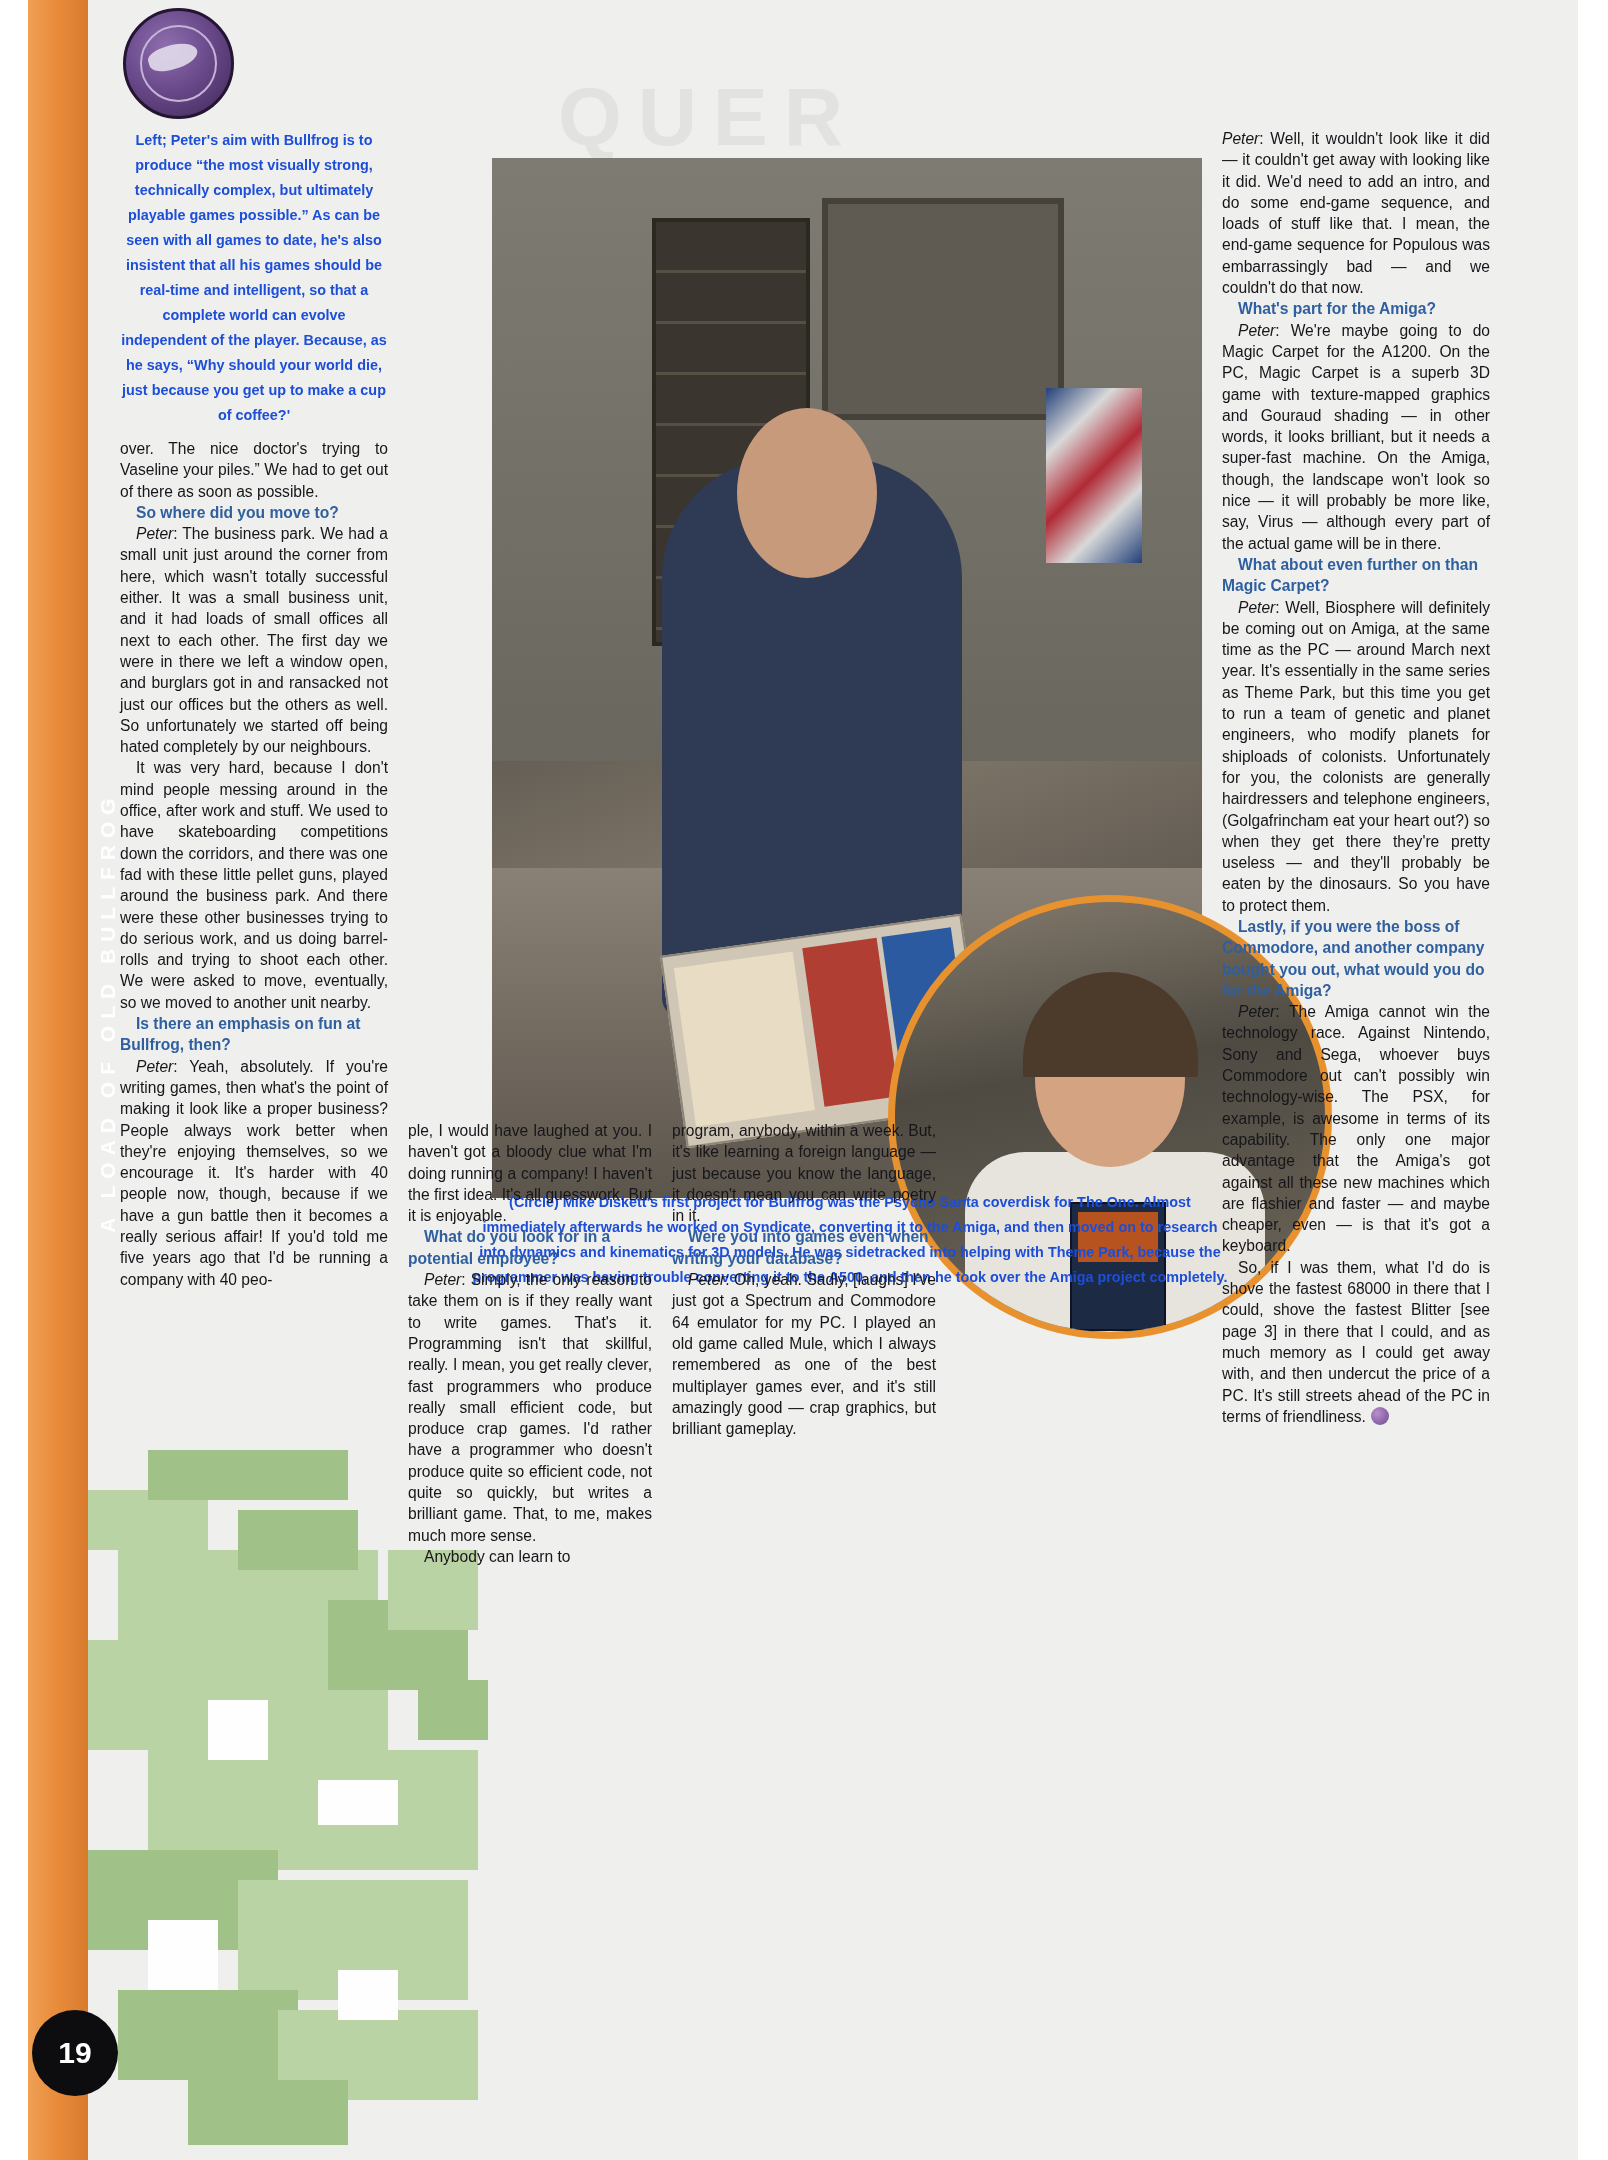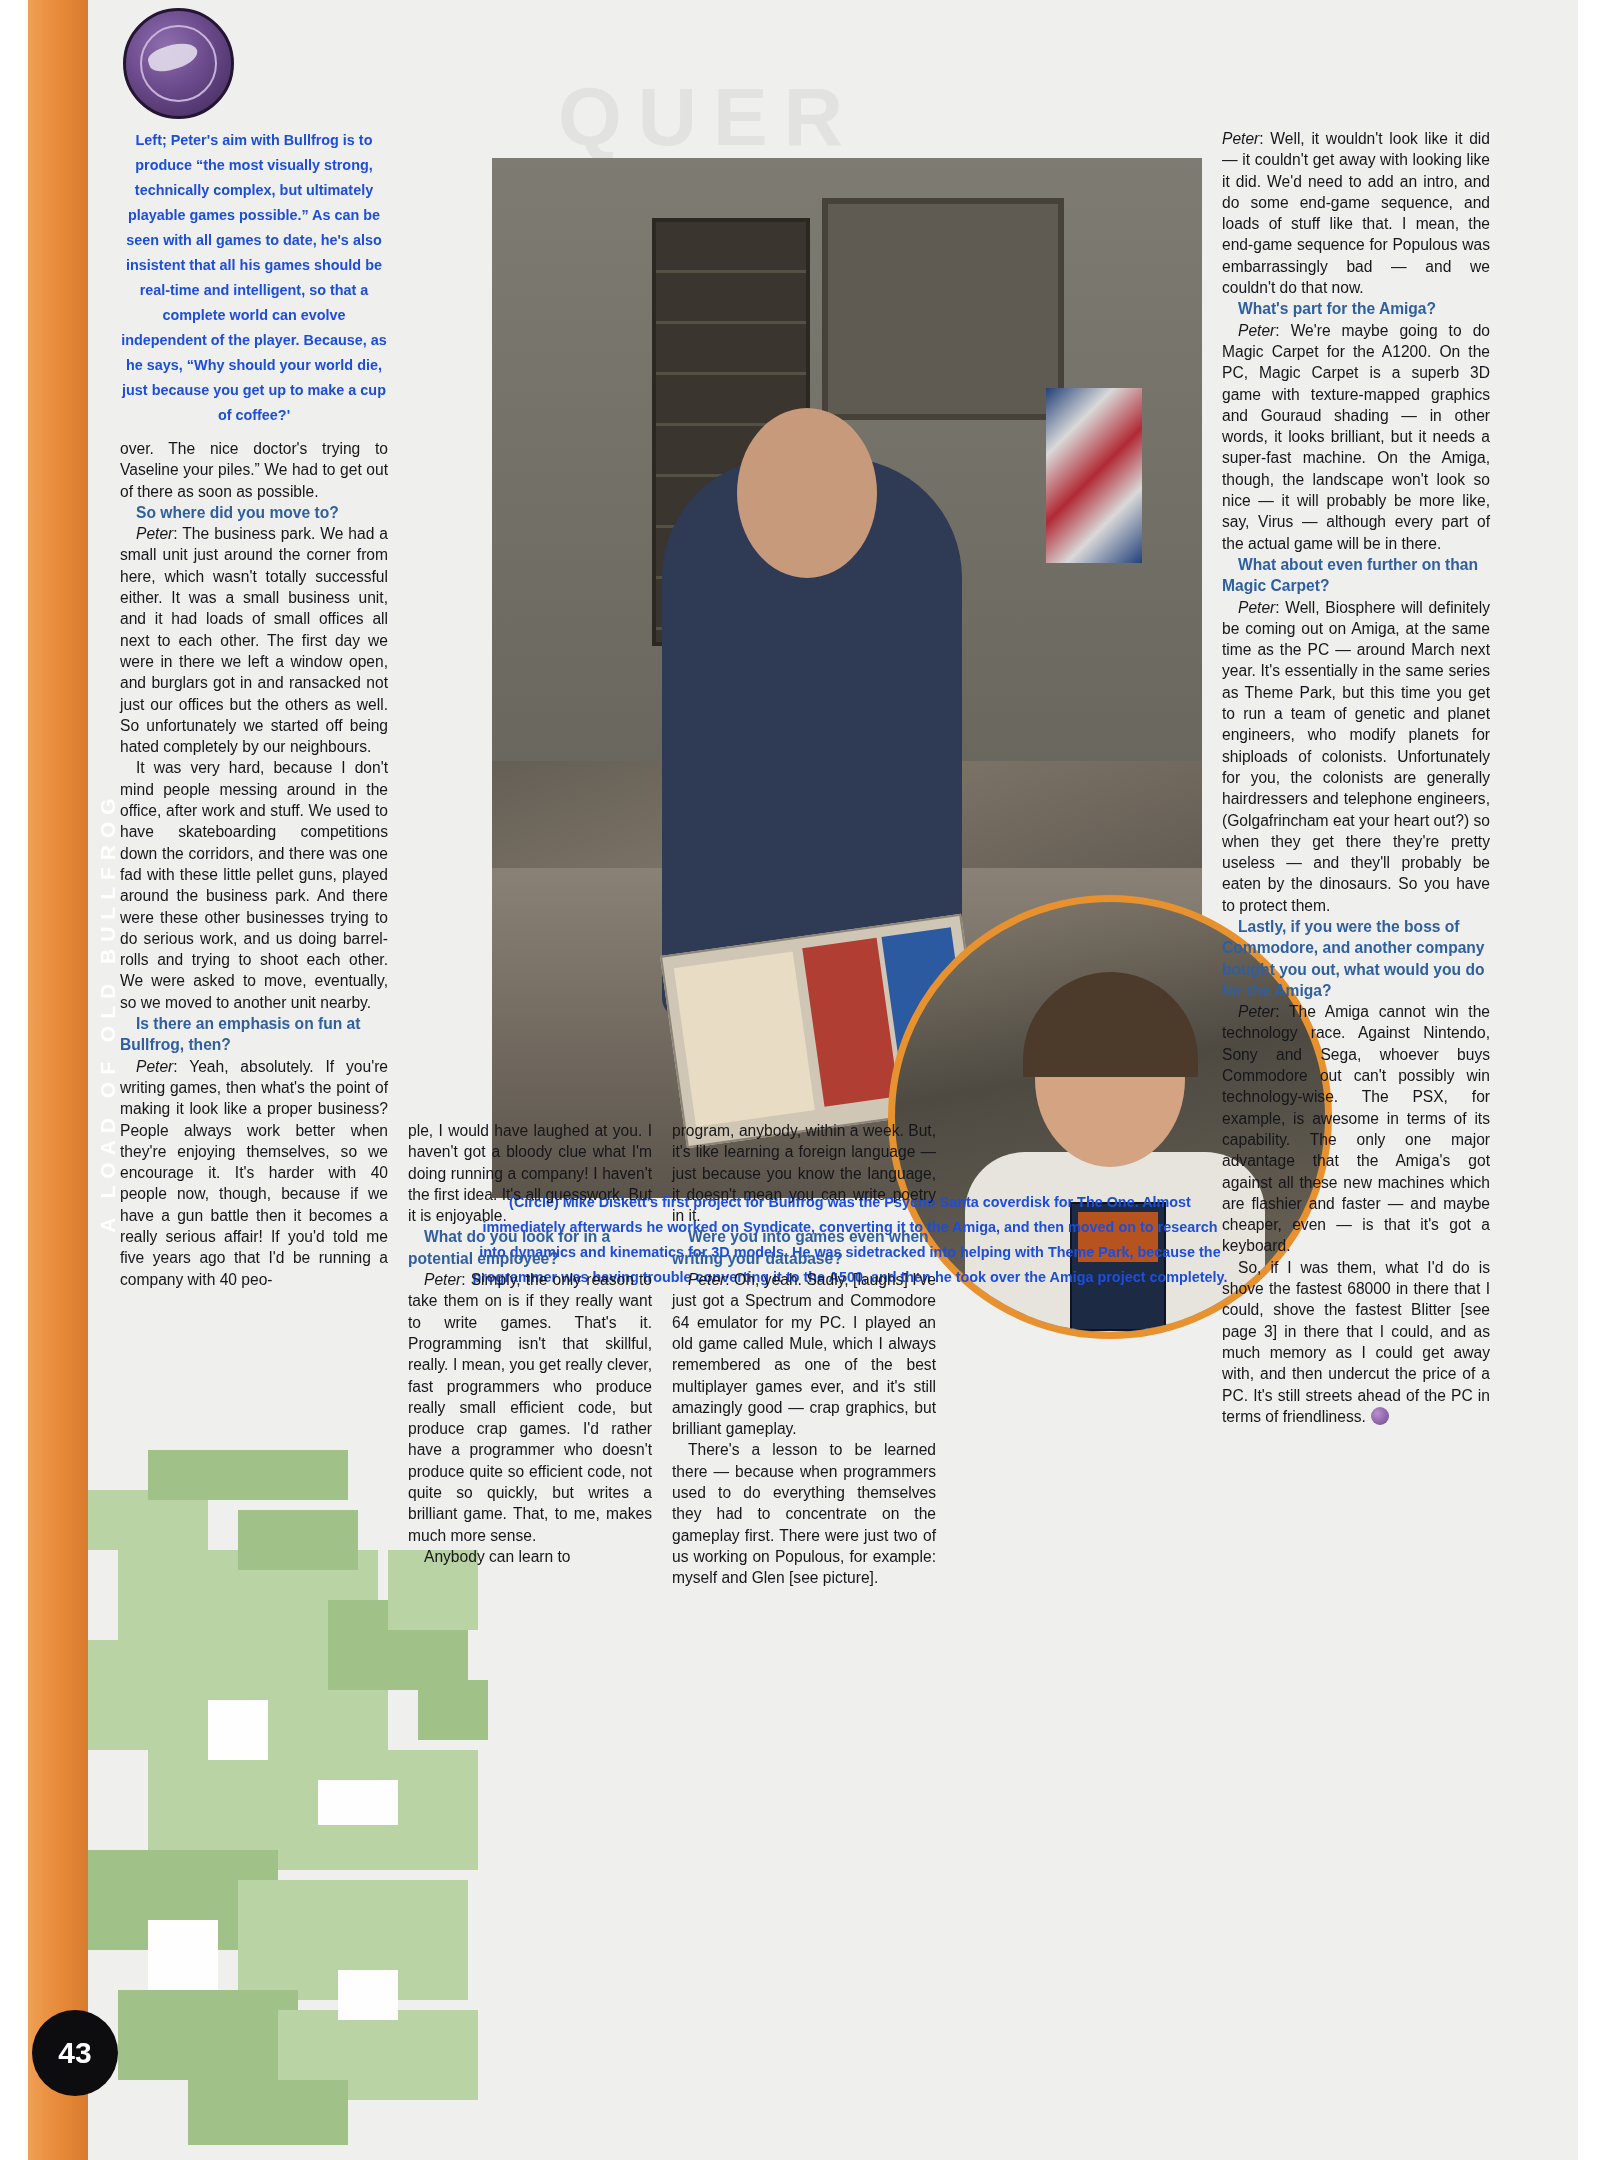--- a/index.html
+++ b/index.html
@@ -144,21 +144,21 @@
 <body>
 
 <div class="page">
 
   <div class="rail-left-white"></div>
   <div class="rail-right-white"></div>
 
   <div class="rail">
     <div class="vertical-title">A LOAD OF OLD BULLFROG</div>
   </div>
-  <div class="page-num-circle">43</div>
+  <div class="page-num-circle">19</div>
 
   <div class="header">
     <div class="ghost-text">QUER</div>
     <div class="header-badge">
       <div class="inner"></div>
         <div class="swoosh"></div>
     </div>
   </div>
 
   <div class="photo-main">
@@ -233,21 +233,20 @@
     <p>ple, I would have laughed at you. I haven't got a bloody clue what I'm doing running a company! I haven't the first idea. It's all guesswork. But it is enjoyable.</p>
     <p class="q">What do you look for in a potential employee?</p>
     <p><span class="speaker">Peter</span><span>: Simply, the only reason to take them on is if they really want to write games. That's it. Programming isn't that skillful, really. I mean, you get really clever, fast programmers who produce really small efficient code, but produce crap games. I'd rather have a programmer who doesn't produce quite so efficient code, not quite so quickly, but writes a brilliant game. That, to me, makes much more sense.</span></p>
     <p>Anybody can learn to</p>
   </div>
 
   <div class="col" id="col3">
     <p>program, anybody, within a week. But, it's like learning a foreign language — just because you know the language, it doesn't mean you can write poetry in it.</p>
     <p class="q">Were you into games even when writing your database?</p>
     <p><span class="speaker">Peter</span><span>: Oh, yeah. Sadly, [laughs] I've just got a Spectrum and Commodore 64 emulator for my PC. I played an old game called Mule, which I always remembered as one of the best multiplayer games ever, and it's still amazingly good — crap graphics, but brilliant gameplay.</span></p>
-    <p>There's a lesson to be learned there — because when programmers used to do everything themselves they had to concentrate on the gameplay first. There were just two of us working on Populous, for example: myself and Glen [see picture].</p>
   </div>
 
   <div class="col rightcol" style="position:absolute;">
     <p><span class="speaker">Peter</span><span>: Well, it wouldn't look like it did — it couldn't get away with looking like it did. We'd need to add an intro, and do some end-game sequence, and loads of stuff like that. I mean, the end-game sequence for Populous was embarrassingly bad — and we couldn't do that now.</span></p>
     <p class="q">What's part for the Amiga?</p>
     <p><span class="speaker">Peter</span><span>: We're maybe going to do Magic Carpet for the A1200. On the PC, Magic Carpet is a superb 3D game with texture-mapped graphics and Gouraud shading — in other words, it looks brilliant, but it needs a super-fast machine. On the Amiga, though, the landscape won't look so nice — it will probably be more like, say, Virus — although every part of the actual game will be in there.</span></p>
     <p class="q">What about even further on than Magic Carpet?</p>
     <p><span class="speaker">Peter</span><span>: Well, Biosphere will definitely be coming out on Amiga, at the same time as the PC — around March next year. It's essentially in the same series as Theme Park, but this time you get to run a team of genetic and planet engineers, who modify planets for shiploads of colonists. Unfortunately for you, the colonists are generally hairdressers and telephone engineers, (Golgafrincham eat your heart out?) so when they get there they're pretty useless — and they'll probably be eaten by the dinosaurs. So you have to protect them.</span></p>
     <p class="q">Lastly, if you were the boss of Commodore, and another company bought you out, what would you do for the Amiga?</p>
     <p><span class="speaker">Peter</span><span>: The Amiga cannot win the technology race. Against Nintendo, Sony and Sega, whoever buys Commodore out can't possibly win technology-wise. The PSX, for example, is awesome in terms of its capability. The only one major advantage that the Amiga's got against all these new machines which are flashier and faster — and maybe cheaper, even — is that it's got a keyboard.</span></p>

